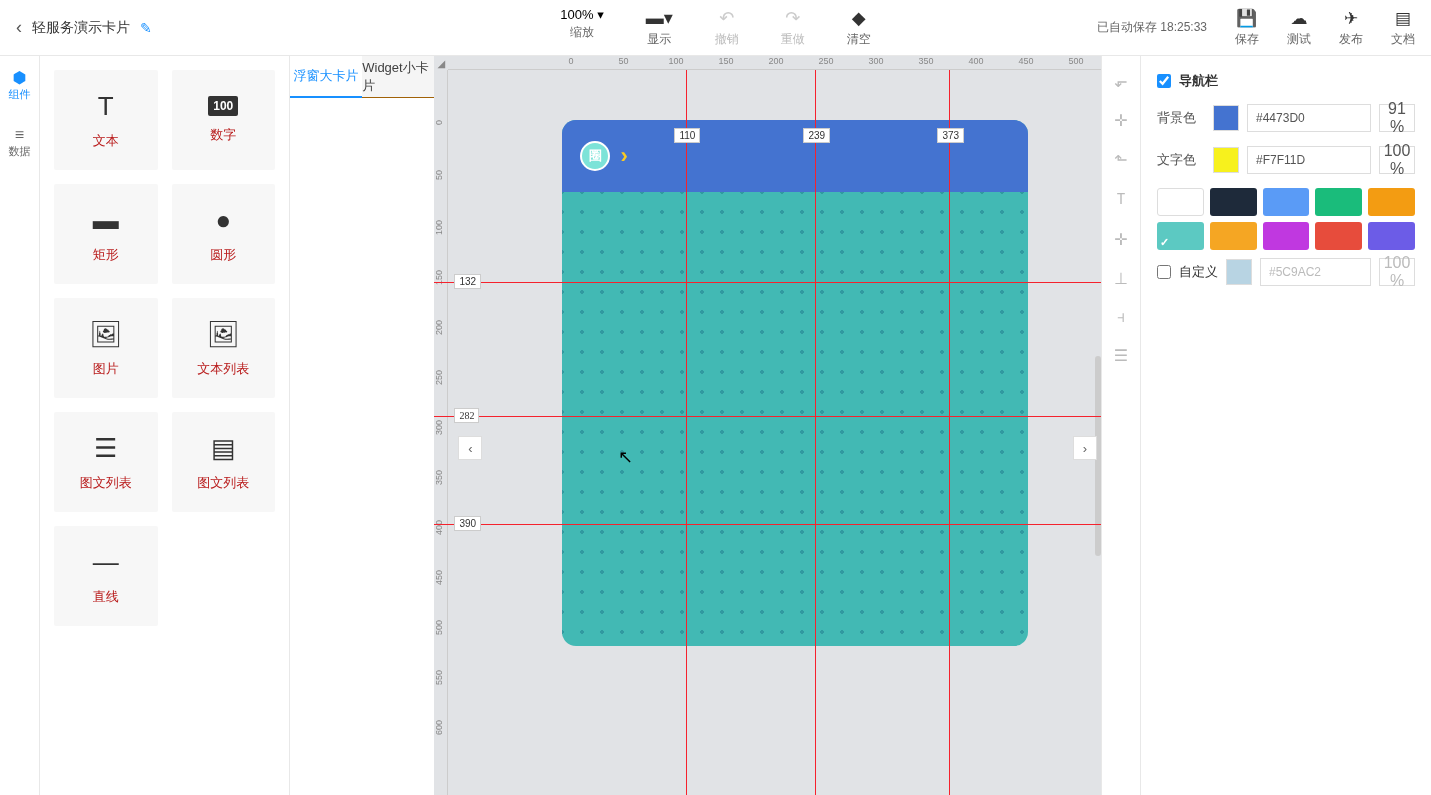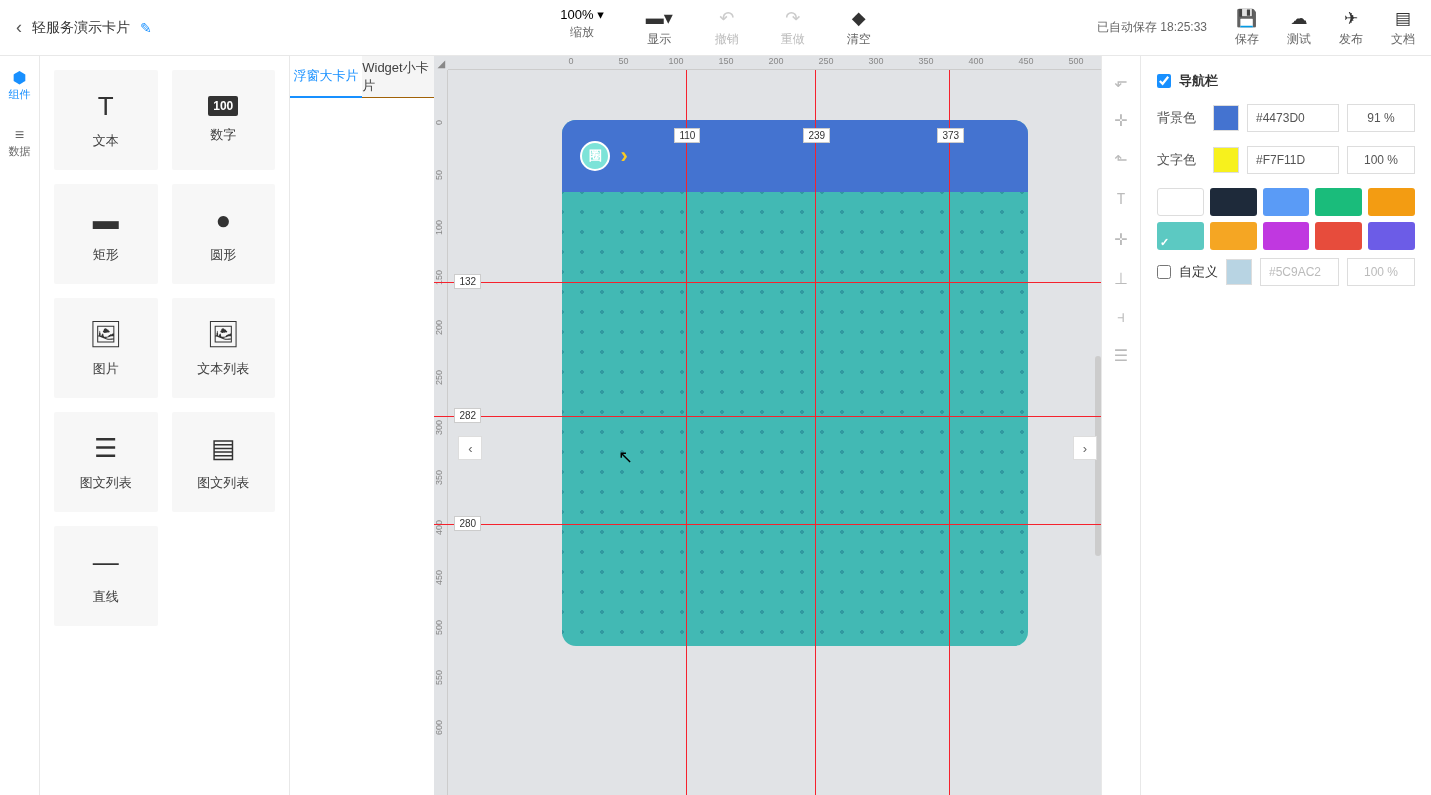--- a/index.html
+++ b/index.html
@@ -20,21 +20,21 @@
     .tr-item{display:flex;flex-direction:column;align-items:center;gap:2px;font-size:12px;color:#666;cursor:pointer}
     .tr-item .ic{font-size:17px;color:#333}
     .main{display:flex;height:739px}
     .rail{width:40px;border-right:1px solid #e8e8e8;display:flex;flex-direction:column}
     .rail-item{display:flex;flex-direction:column;align-items:center;padding:12px 0;font-size:11px;color:#666;cursor:pointer}
     .rail-item.active{color:#1890ff;background:#fff}
     .rail-item .ic{font-size:16px}
     .components{width:250px;border-right:1px solid #e8e8e8;padding:14px;display:grid;grid-template-columns:1fr 1fr;gap:14px;align-content:start;background:#fff}
     .comp{height:100px;background:#f7f7f7;border-radius:2px;display:flex;flex-direction:column;align-items:center;justify-content:center;gap:10px;cursor:pointer}
     .comp .ci{font-size:26px;color:#333}
-    .comp .cl{font-size:13px;color:#404040}
+    .comp .cl{font-size:13px;color:#b91c1c}
     .num100{background:#333;color:#fff;font-size:12px;font-weight:bold;padding:3px 5px;border-radius:2px}
     .canvas-wrap{flex:1;display:flex;flex-direction:row;position:relative;overflow:hidden}
     .tabs{height:42px;display:flex}
     .tab{flex:1;display:flex;align-items:center;justify-content:center;font-size:13px;color:#404040;cursor:pointer;border-bottom:1px solid #a16207}
     .tab.active{color:#1890ff;border-bottom:2px solid #1890ff;background:#fff}
     .tab:not(.active){background:#f5f5f5}
     .canvas-area{flex:1;background:#e1e3e6;position:relative;overflow:hidden}
     .ruler-h{position:absolute;top:0;left:14px;right:0;height:14px;background:#e1e3e6;z-index:5;border-bottom:1px solid #ccc}
     .ruler-h .tick{position:absolute;top:0;font-size:9px;color:#888}
     .ruler-v{position:absolute;top:14px;left:0;width:14px;bottom:0;background:#e1e3e6;z-index:5;border-right:1px solid #ccc}
@@ -53,21 +53,21 @@
     .paddle.l{left:24px}
     .paddle.r{right:4px}
     .align-bar{width:40px;border-left:1px solid #e8e8e8;border-right:1px solid #e8e8e8;display:flex;flex-direction:column;align-items:center;padding-top:16px;gap:20px;background:#fff}
     .align-bar .ab{font-size:16px;color:#bbb;cursor:pointer}
     .props{width:290px;padding:16px;background:#fff;overflow-y:auto}
     .prop-row{display:flex;align-items:center;gap:8px;margin-bottom:14px;font-size:13px}
     .prop-row .chk{width:14px;height:14px;accent-color:#1890ff}
     .prop-row .lbl{width:48px;color:#555;font-size:13px}
     .swatch{width:26px;height:26px;border:1px solid #ddd;cursor:pointer}
     .hex-in{flex:1;border:1px solid #ddd;height:28px;padding:0 8px;font-size:12px;color:#555;display:flex;align-items:center}
-    .pct{width:68px;border:1px solid #ddd;height:28px;text-align:center;font-size:12px;color:#555;display:flex;align-items:center;justify-content:center}
+    .pct{width:36px;border:1px solid #ddd;height:28px;text-align:center;font-size:16px;color:#555;display:flex;align-items:center;justify-content:center}
     .section{font-size:13px;color:#333;font-weight:bold;margin:8px 0 12px}
     .palette{display:grid;grid-template-columns:repeat(5,1fr);gap:6px;margin-bottom:8px}
     .pal{height:28px;border-radius:3px;cursor:pointer;position:relative}
     .pal.sel::after{content:"✓";position:absolute;left:3px;bottom:1px;color:#fff;font-size:11px;font-weight:bold}
     .scrollbar-fake{position:absolute;right:0;top:300px;width:6px;height:200px;background:#ccc;border-radius:3px}
     .cursor{position:absolute;left:618px;top:446px;font-size:18px;color:#000;z-index:50;pointer-events:none}
   </style>
 </head>
 <body>
 
@@ -215,23 +215,23 @@
           <div class="guide-lbl" style="left: 240px; top: 72px;">110</div>
           <div class="guide-v" style="left: 381px;"></div>
           <div class="guide-lbl" style="left: 369px; top: 72px;">239</div>
           <div class="guide-v" style="left: 515px;"></div>
           <div class="guide-lbl" style="left: 503px; top: 72px;">373</div>
         </div>
       <div id="guides-h">
           <div class="guide-h" style="top: 226px;"></div>
           <div class="guide-lbl" style="left: 20px; top: 218px;">132</div>
           <div class="guide-h" style="top: 360px;"></div>
-          <div class="guide-lbl" style="left: 20px; top: 352px;">282</div>
+          <div class="guide-lbl" style="left: 20px; top: 352px; font-family: Liberation Serif, serif;">282</div>
           <div class="guide-h" style="top: 468px;"></div>
-          <div class="guide-lbl" style="left: 20px; top: 460px;">280</div>
+          <div class="guide-lbl" style="left: 20px; top: 460px;">390</div>
         </div>
 
       <div class="card">
         <div class="card-nav">
           <div class="card-logo">圈</div>
           <div class="card-arrow">›</div>
         </div>
         <div class="card-body"></div>
       </div>
 

